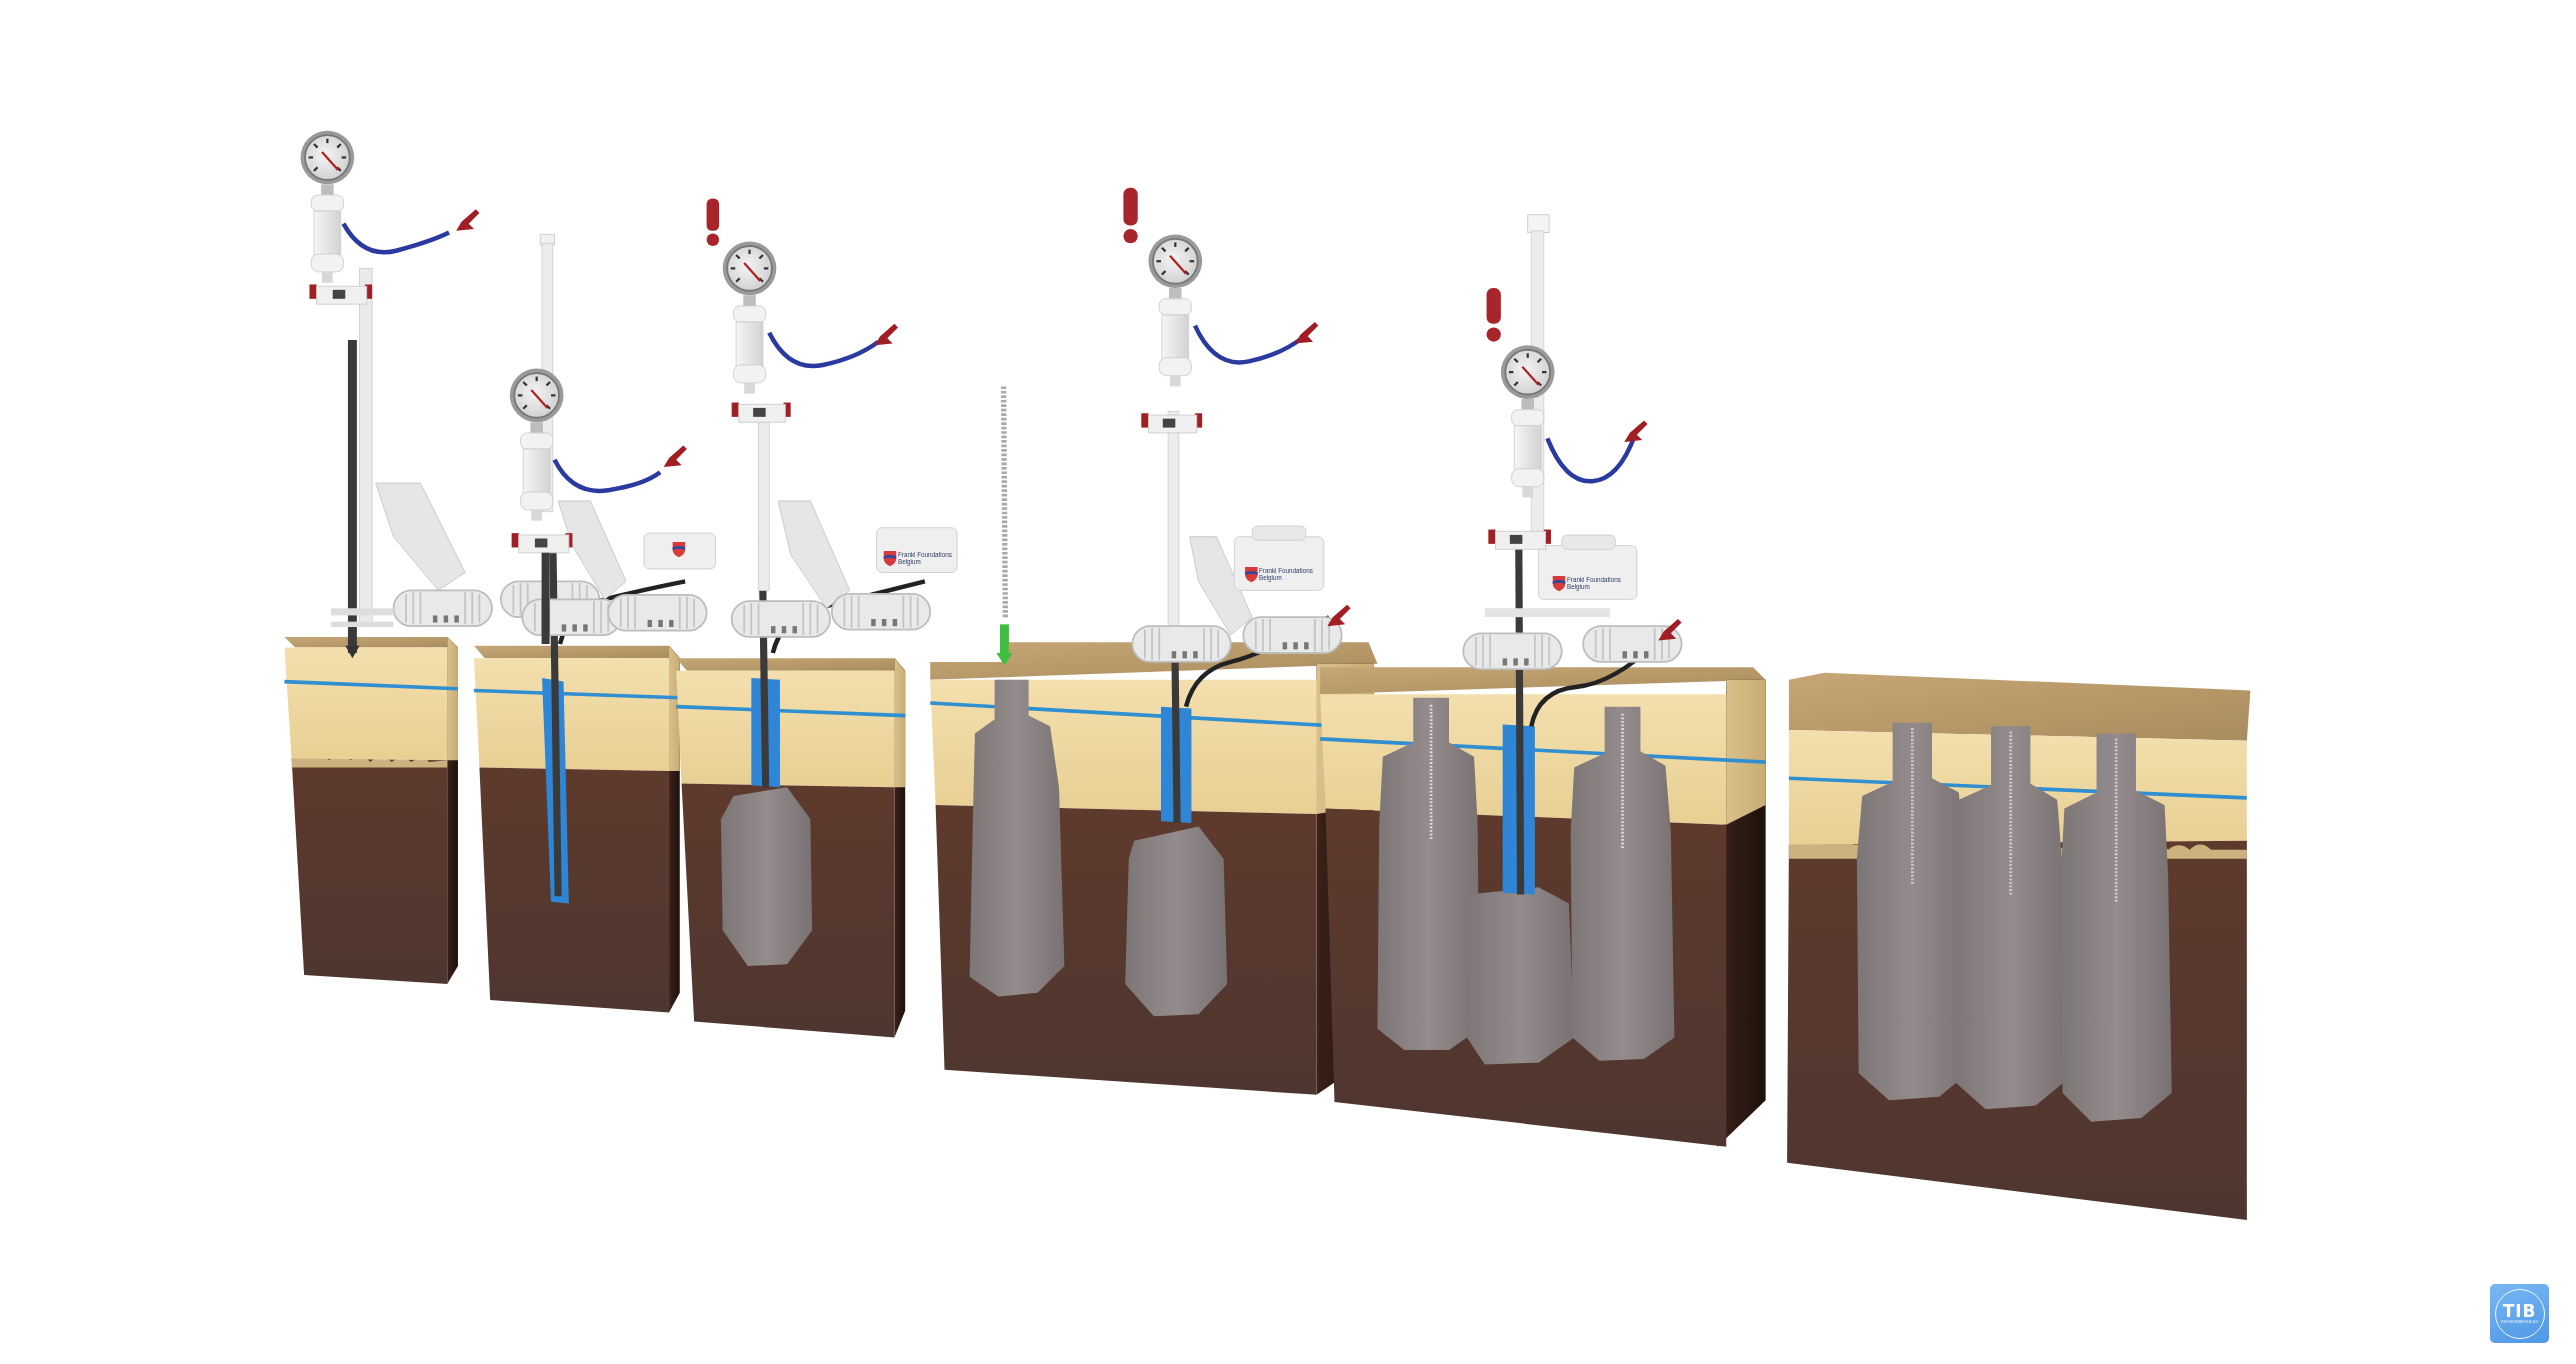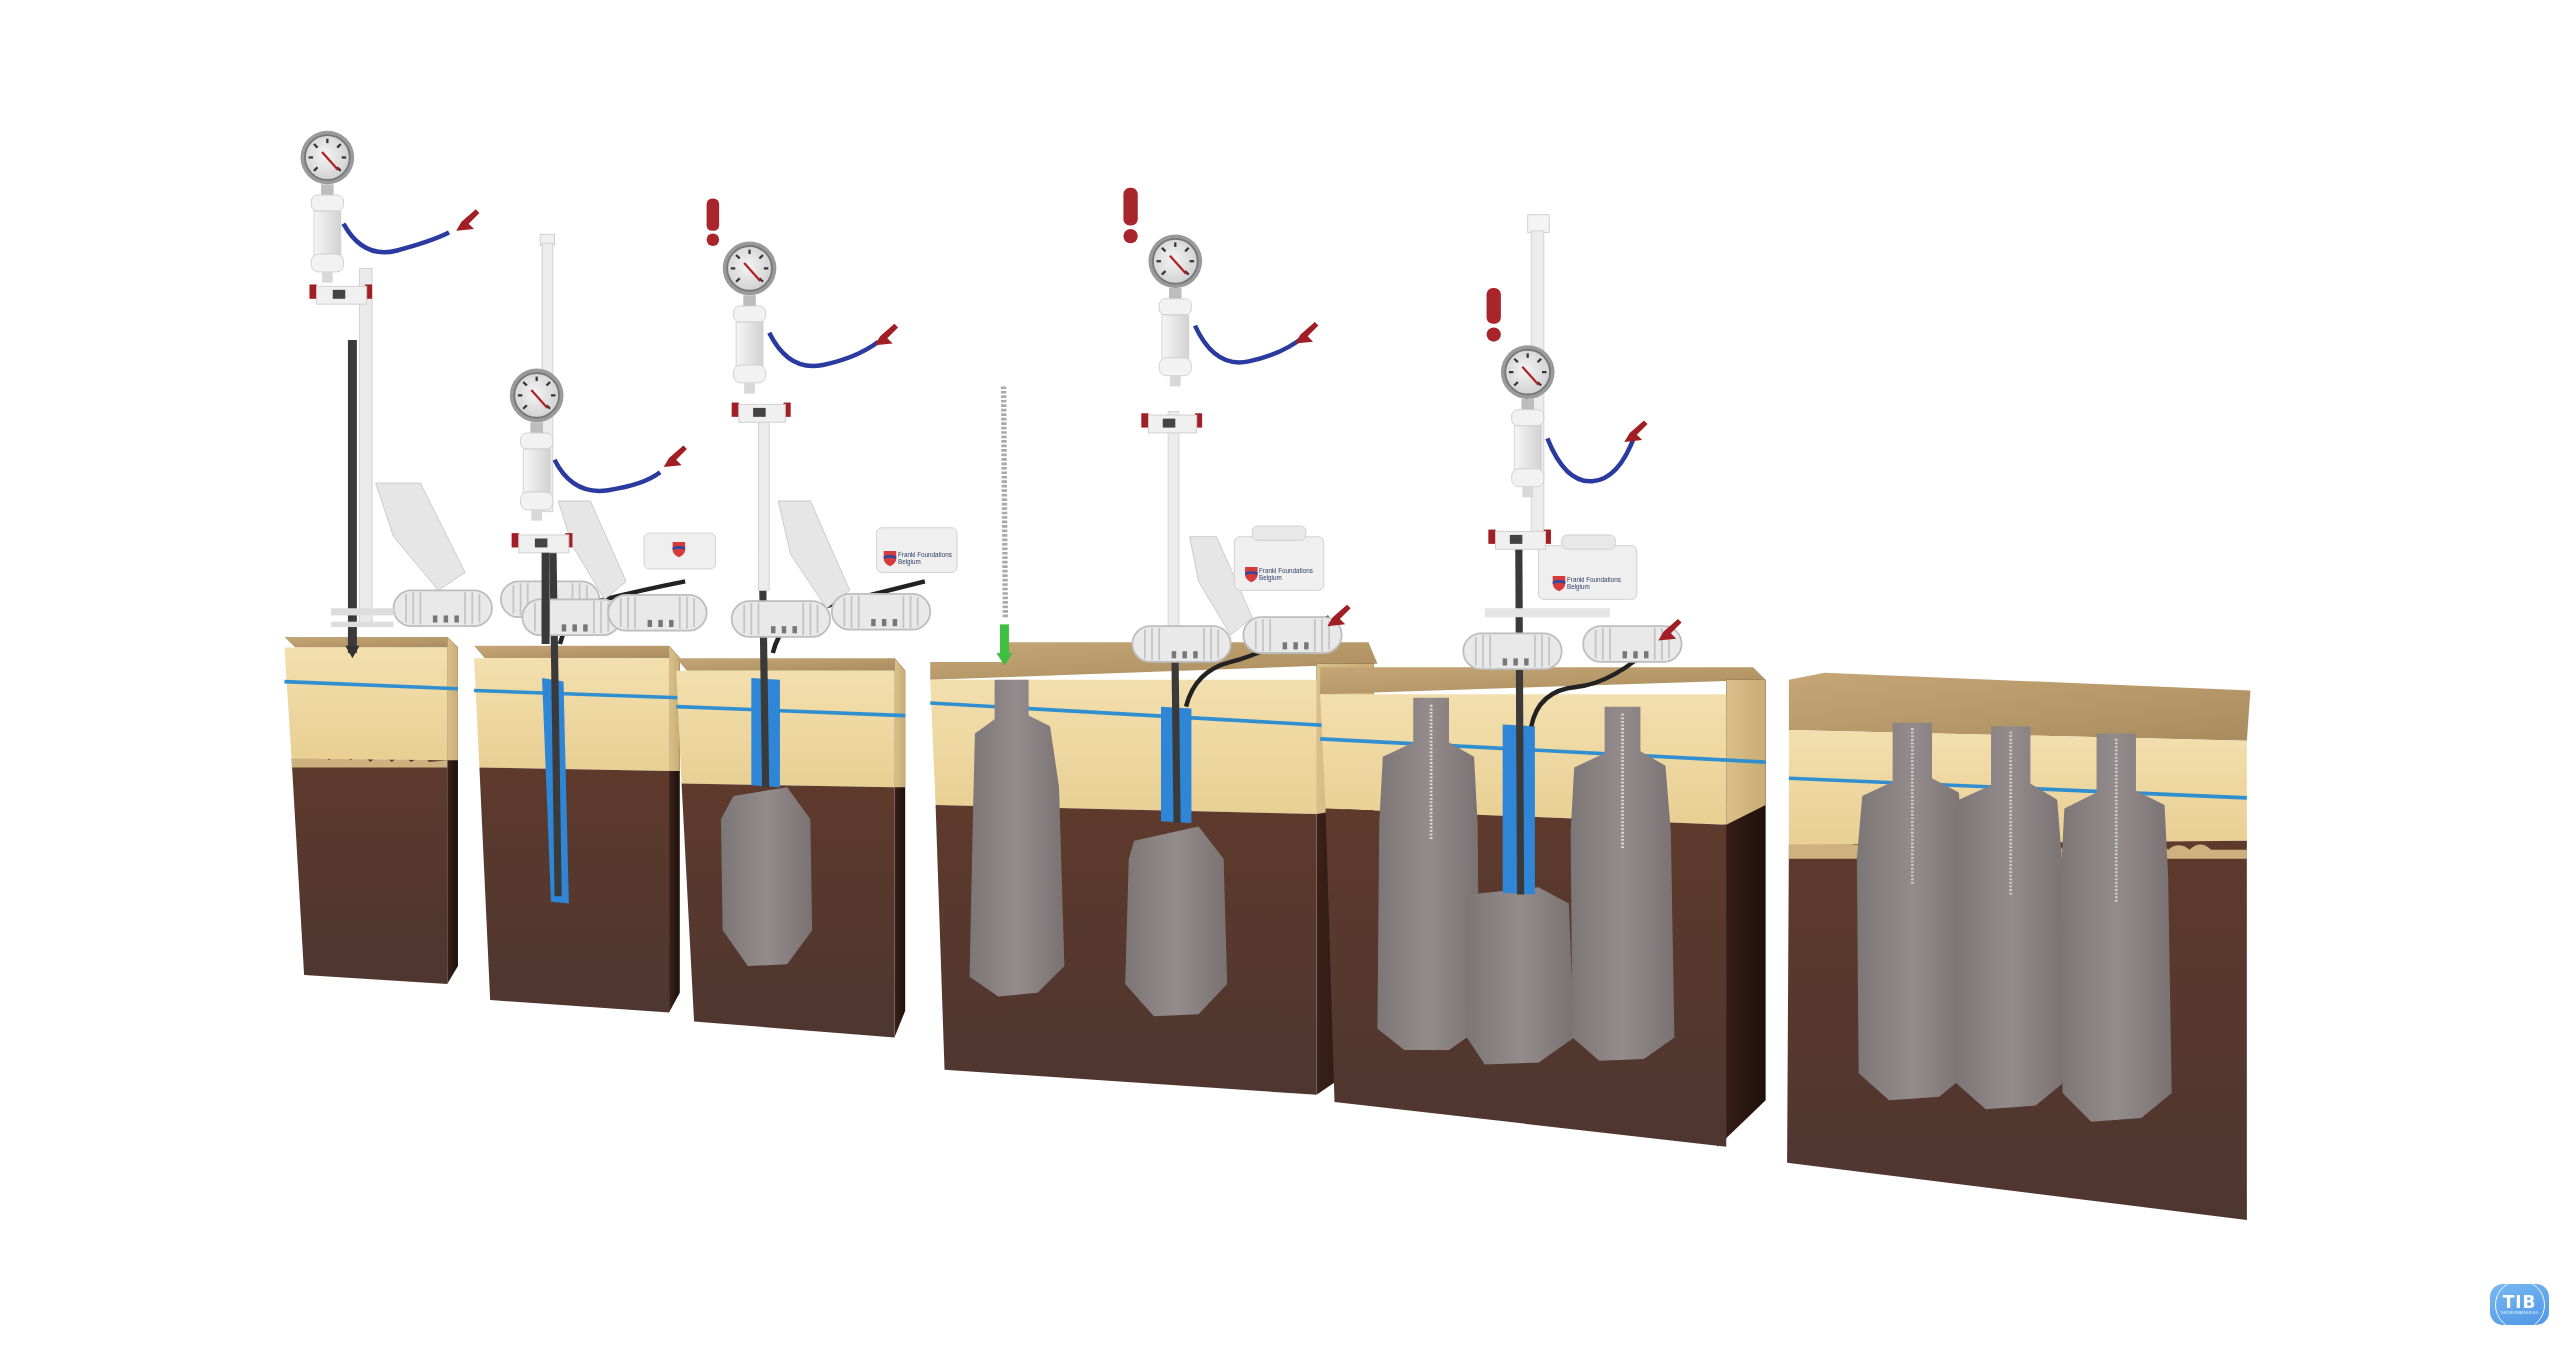--- a/index.html
+++ b/index.html
@@ -1,20 +1,20 @@
 <!DOCTYPE html>
 <html style="font-size:14.3px"><head>
 <meta charset="utf-8">
 <style>
   html, body { margin: 0; padding: 0; background: #ffffff; }
   body { width: 2576px; height: 1365px; overflow: hidden; position: relative;
          font-family: "Liberation Sans", sans-serif; }
   #scene { position: absolute; left: 0; top: 0; width: 2576px; height: 1365px; }
-  .logo { position: absolute; left: 2490px; top: 1284px; width: 59px; height: 41px;
-          background: linear-gradient(160deg, #78b8f2, #4f97e6); border-radius: 13px;
+  .logo { position: absolute; left: 2490px; top: 1284px; width: 59px; height: 59px;
+          background: linear-gradient(160deg, #78b8f2, #4f97e6); border-radius: 5px;
           display: flex; align-items: center; justify-content: center; }
   .logo-ring { width: 50px; height: 50px; border: 1.8px solid rgba(255,255,255,0.9); border-radius: 50%;
                display: flex; flex-direction: column; align-items: center; justify-content: center;
                box-sizing: border-box; }
   .logo-text { color: #fff; font-weight: bold; font-size: 17px; letter-spacing: 0.9px; line-height: 17px;
                font-family: "DejaVu Sans", sans-serif; }
   .logo-sub { color: rgba(255,255,255,0.85); font-size: 3.1px; line-height: 4.5px; white-space: nowrap; }
   .brand-label { position: absolute; font-size: 6.3px; line-height: 7.2px; color: #2c3e66; white-space: nowrap; }
 </style>
 </head>

